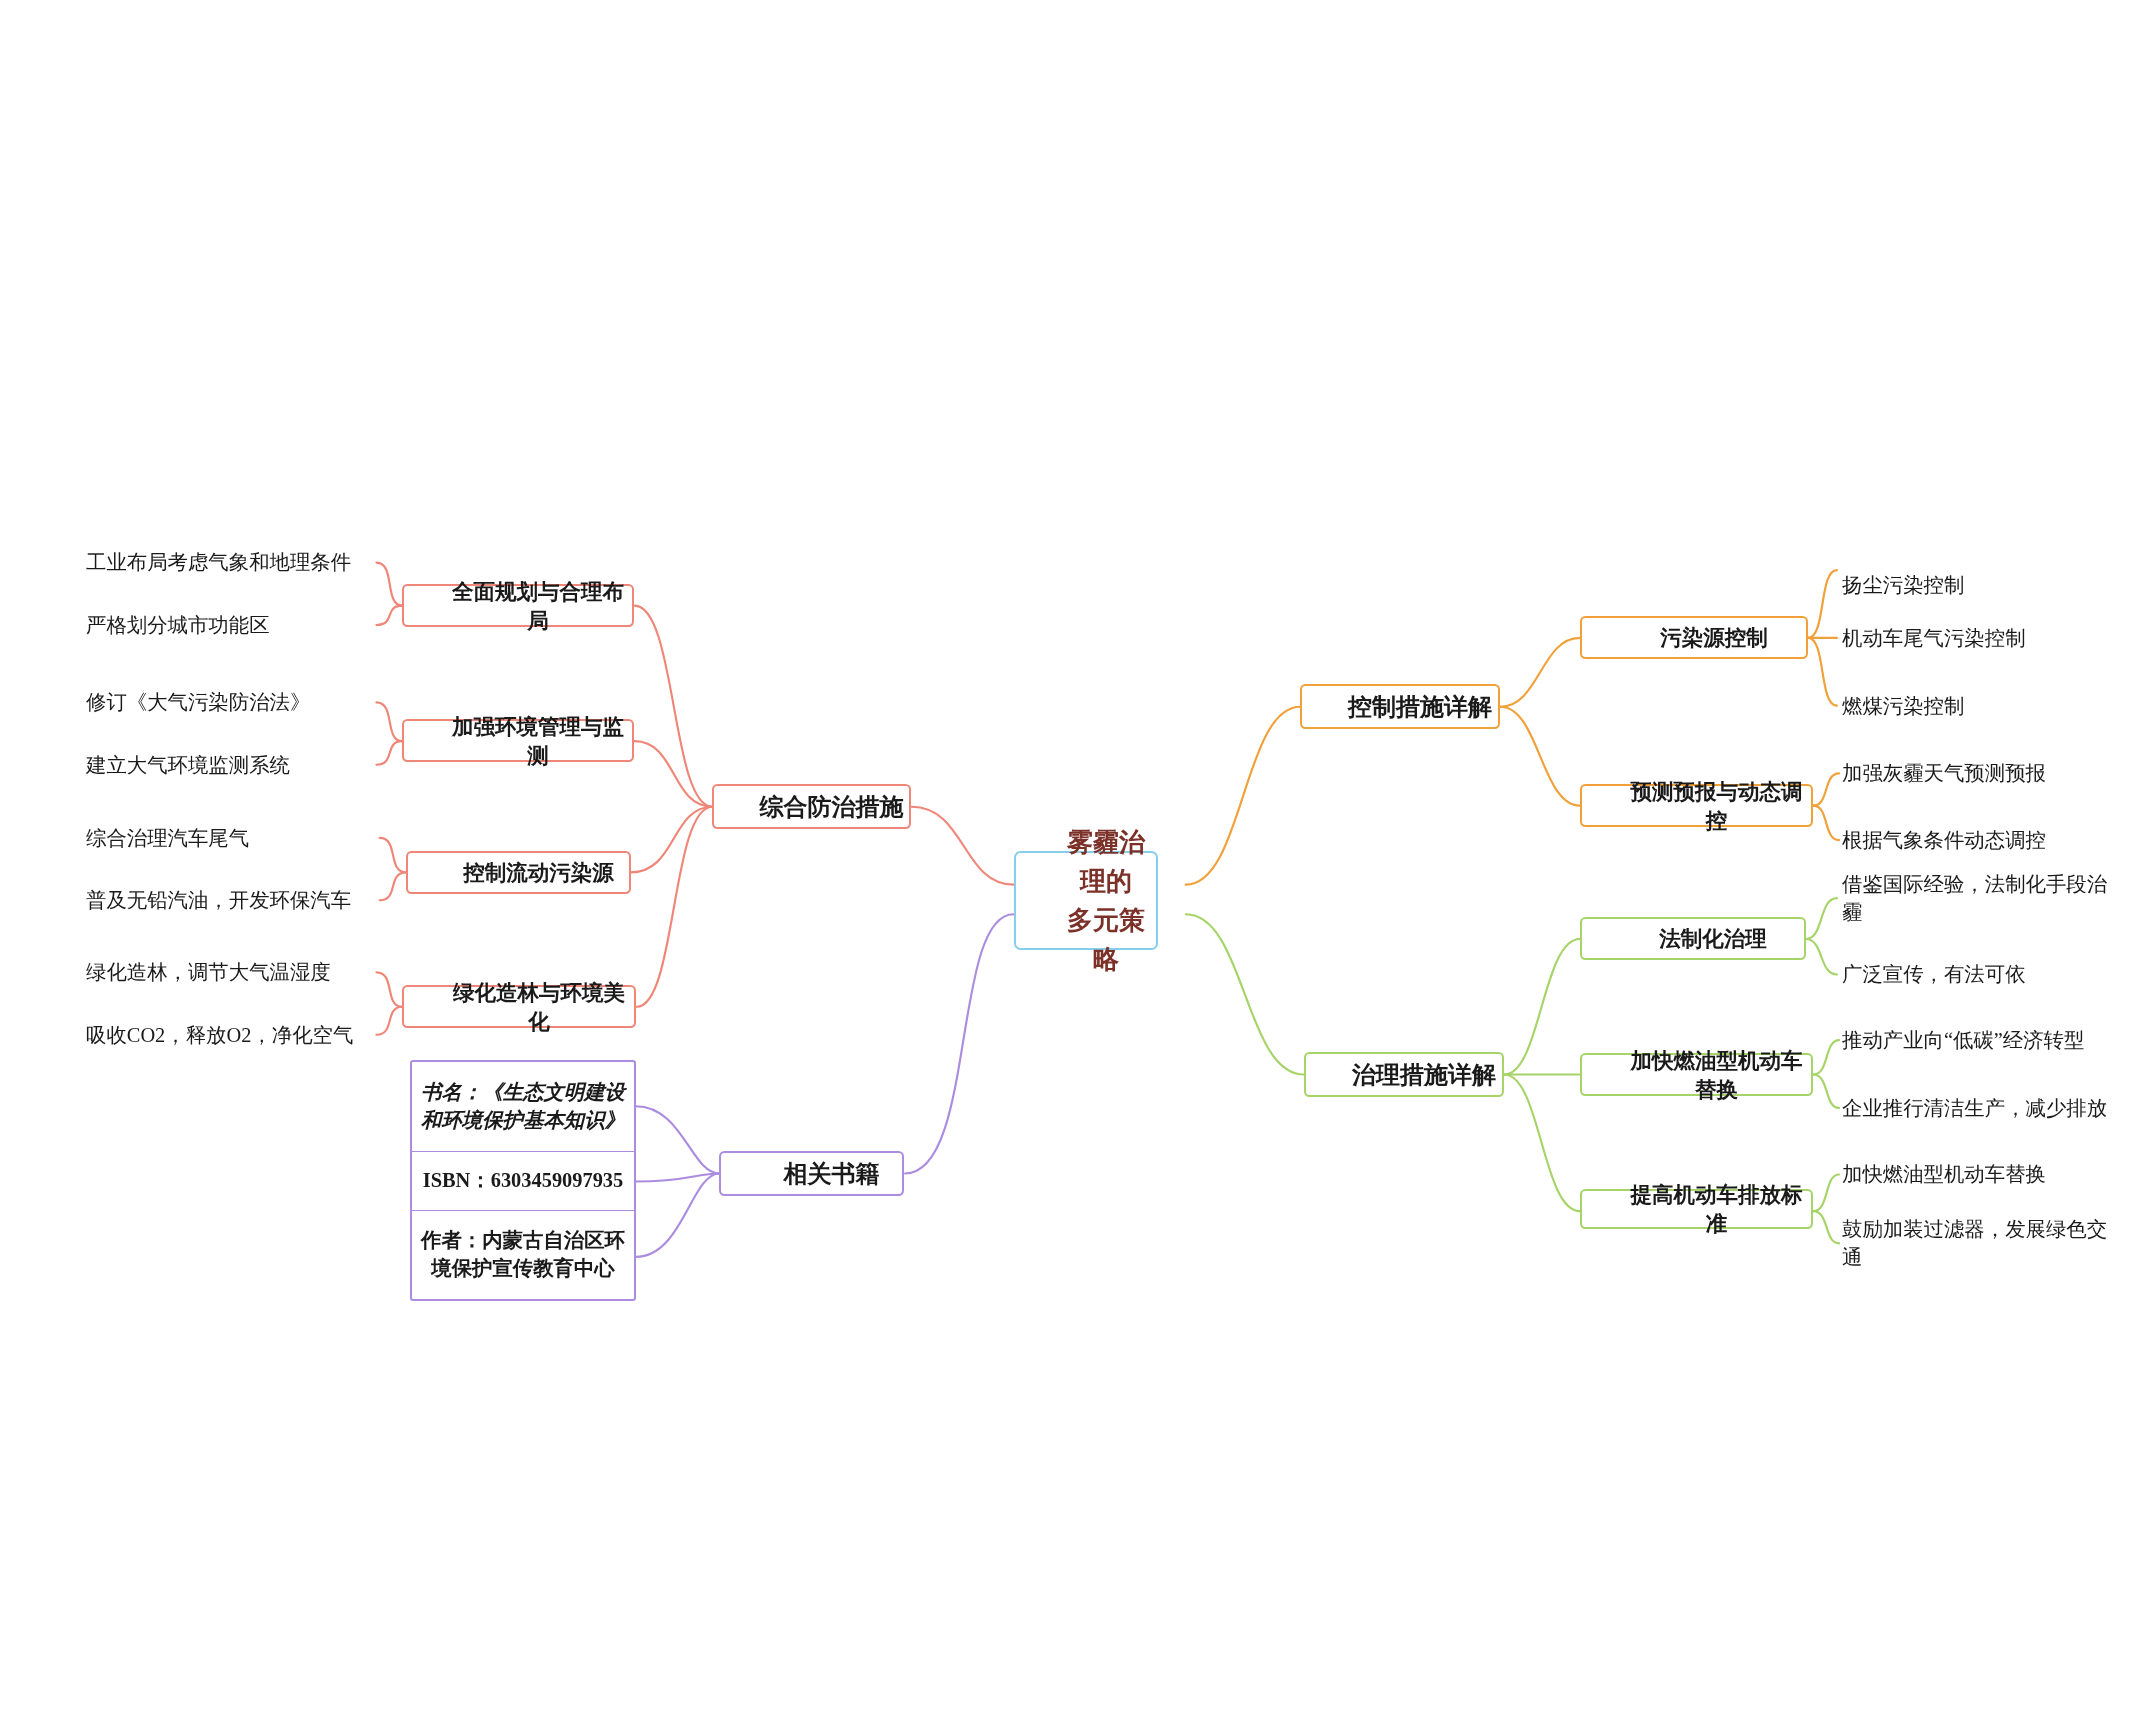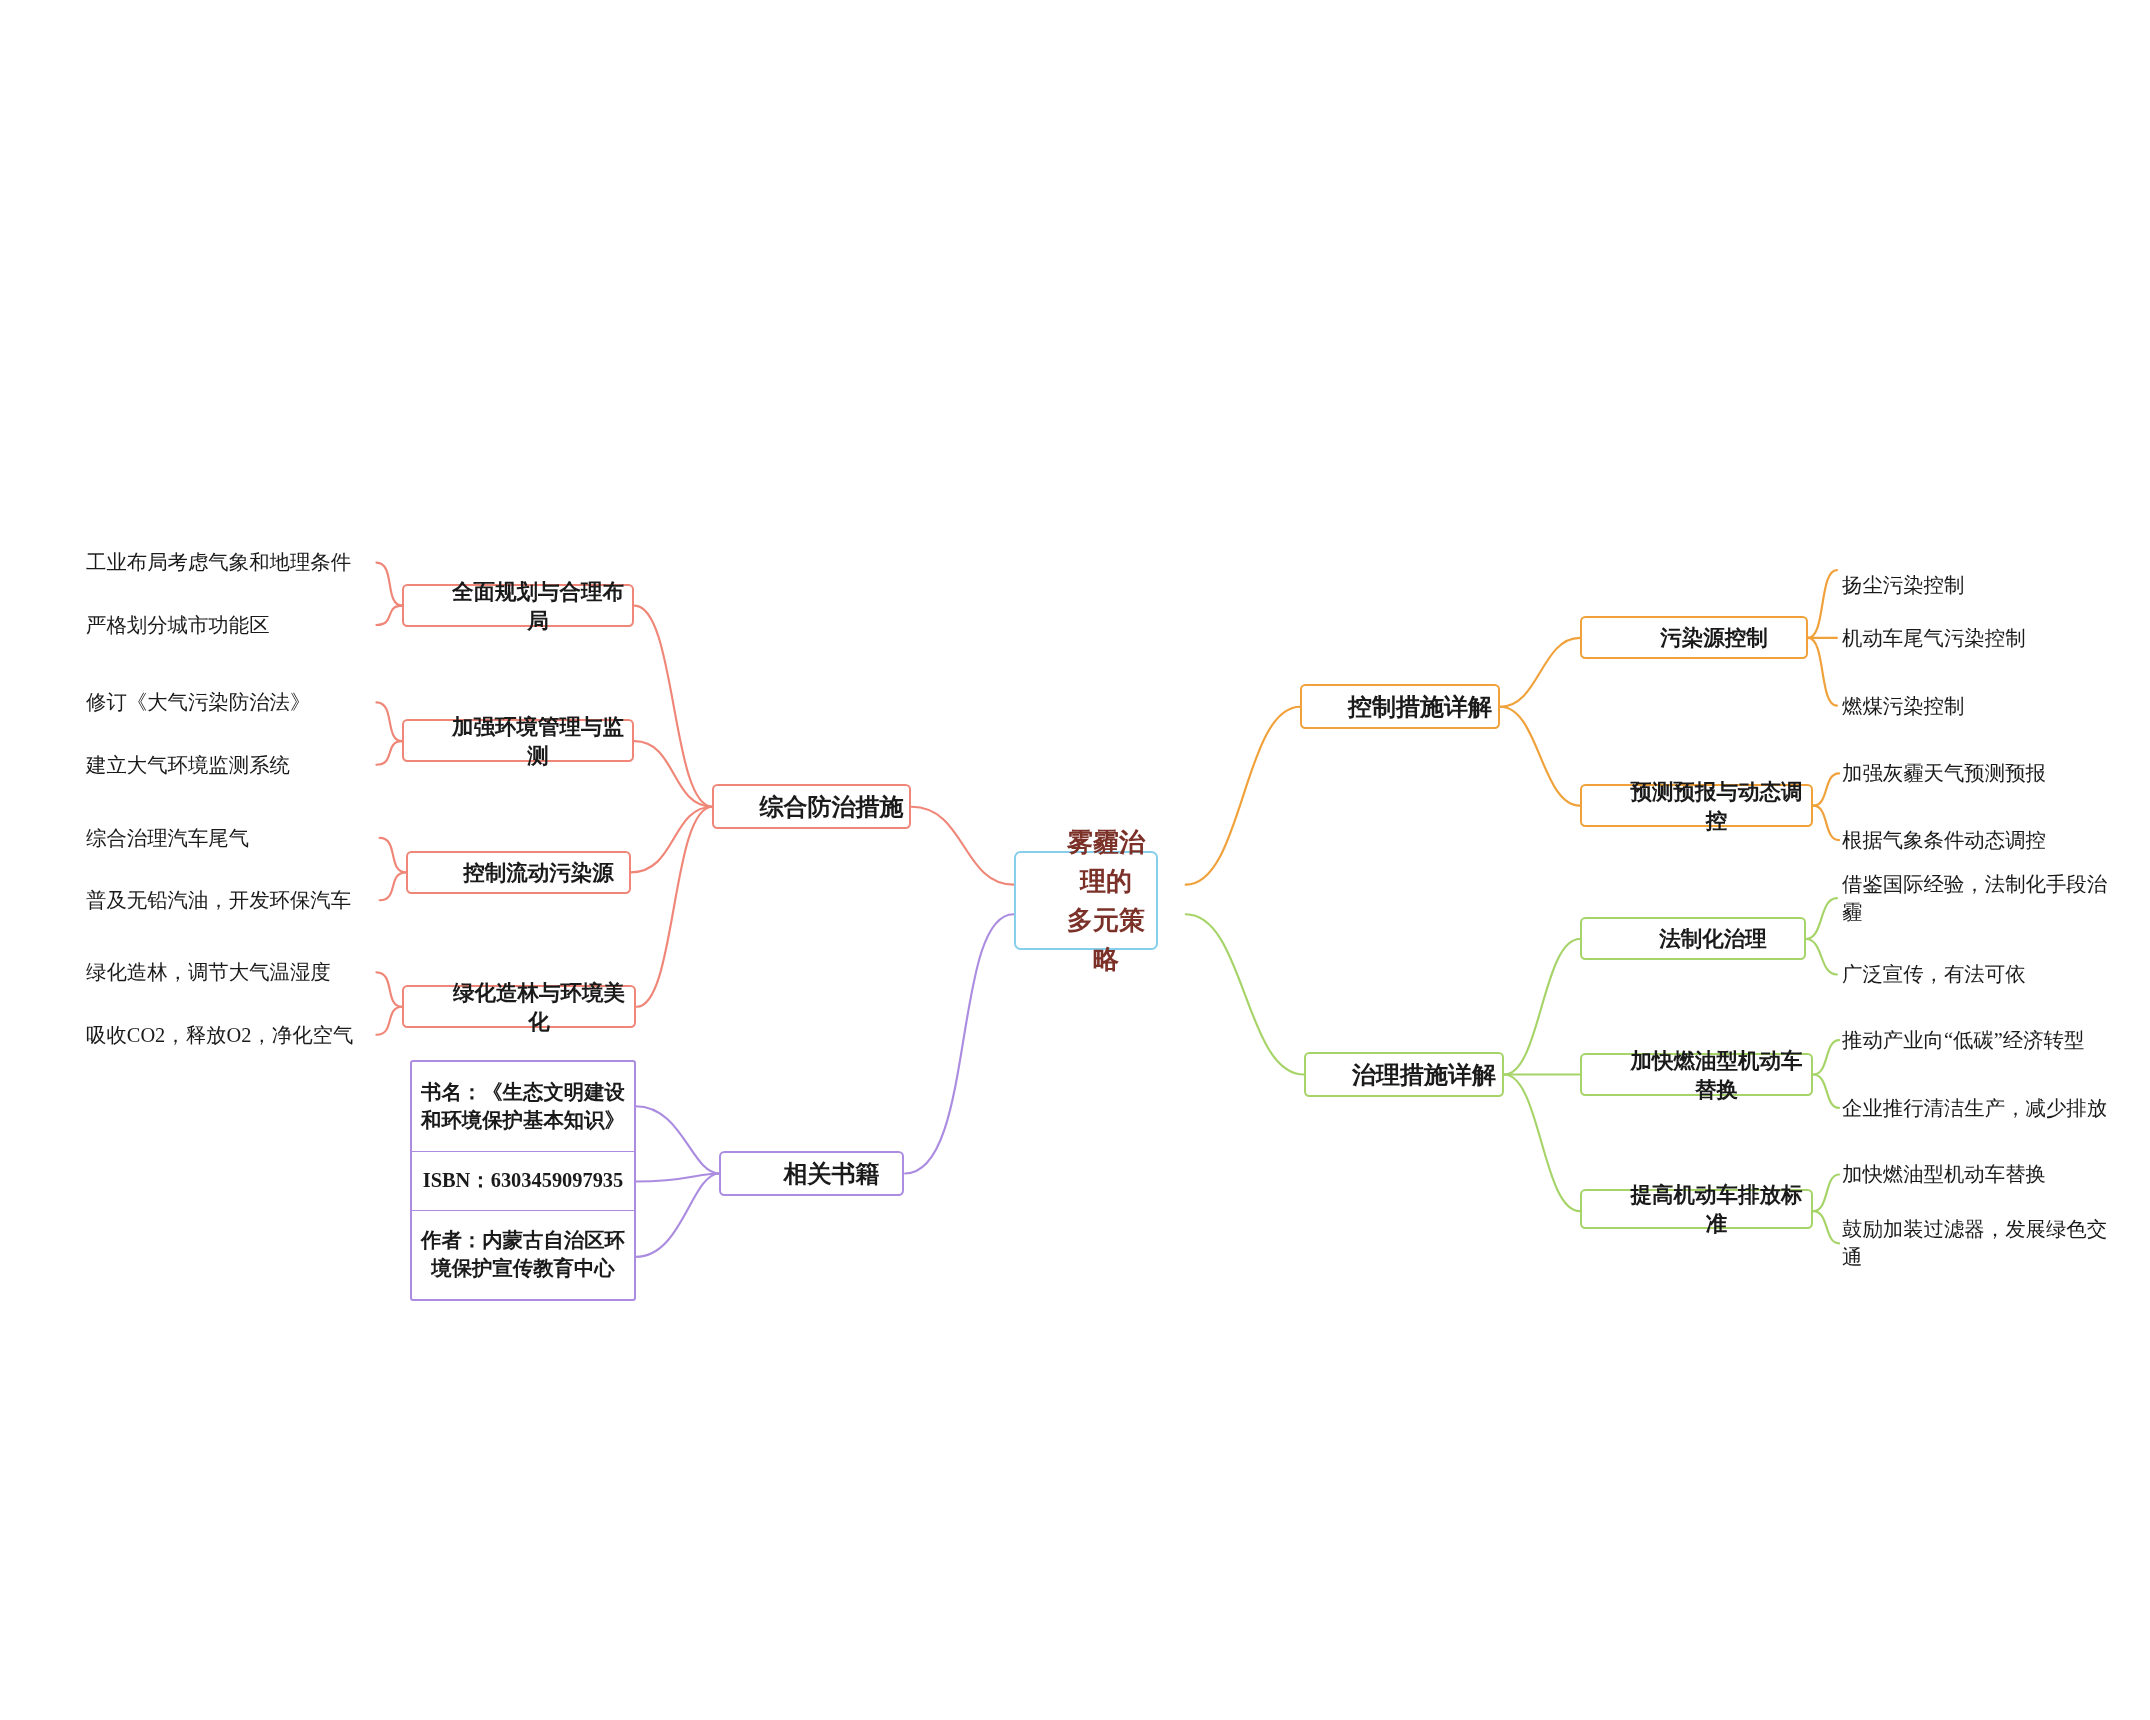--- a/index.html
+++ b/index.html
@@ -132,21 +132,21 @@
   <div class="leaf" style="left:86px;top:825px;">综合治理汽车尾气</div>
   <div class="leaf" style="left:86px;top:887px;">普及无铅汽油，开发环保汽车</div>
 
   <div class="node sub salmon" style="left:402px;top:985px;width:234px;height:43px;">绿化造林与环境美化</div>
   <div class="leaf" style="left:86px;top:959px;">绿化造林，调节大气温湿度</div>
   <div class="leaf" style="left:86px;top:1022px;">吸收CO2，释放O2，净化空气</div>
 
   <div class="node main purple" style="left:719px;top:1151px;width:185px;height:45px;">相关书籍</div>
 
   <div class="bookbox">
-    <div class="bookcell" style="height:89px;">书名：《生态文明建设和环境保护基本知识》</div>
+    <div class="bookcell" style="height:89px;font-style:italic;">书名：《生态文明建设和环境保护基本知识》</div>
     <div class="bookcell" style="height:59px;">ISBN：6303459097935</div>
     <div class="bookcell" style="height:89px;">作者：内蒙古自治区环境保护宣传教育中心</div>
   </div>
 
   <div class="node main orange" style="left:1300px;top:684px;width:200px;height:45px;">控制措施详解</div>
 
   <div class="node sub orange" style="left:1580px;top:616px;width:228px;height:43px;">污染源控制</div>
   <div class="leaf" style="left:1842px;top:572px;">扬尘污染控制</div>
   <div class="leaf" style="left:1842px;top:625px;">机动车尾气污染控制</div>
   <div class="leaf" style="left:1842px;top:693px;">燃煤污染控制</div>

